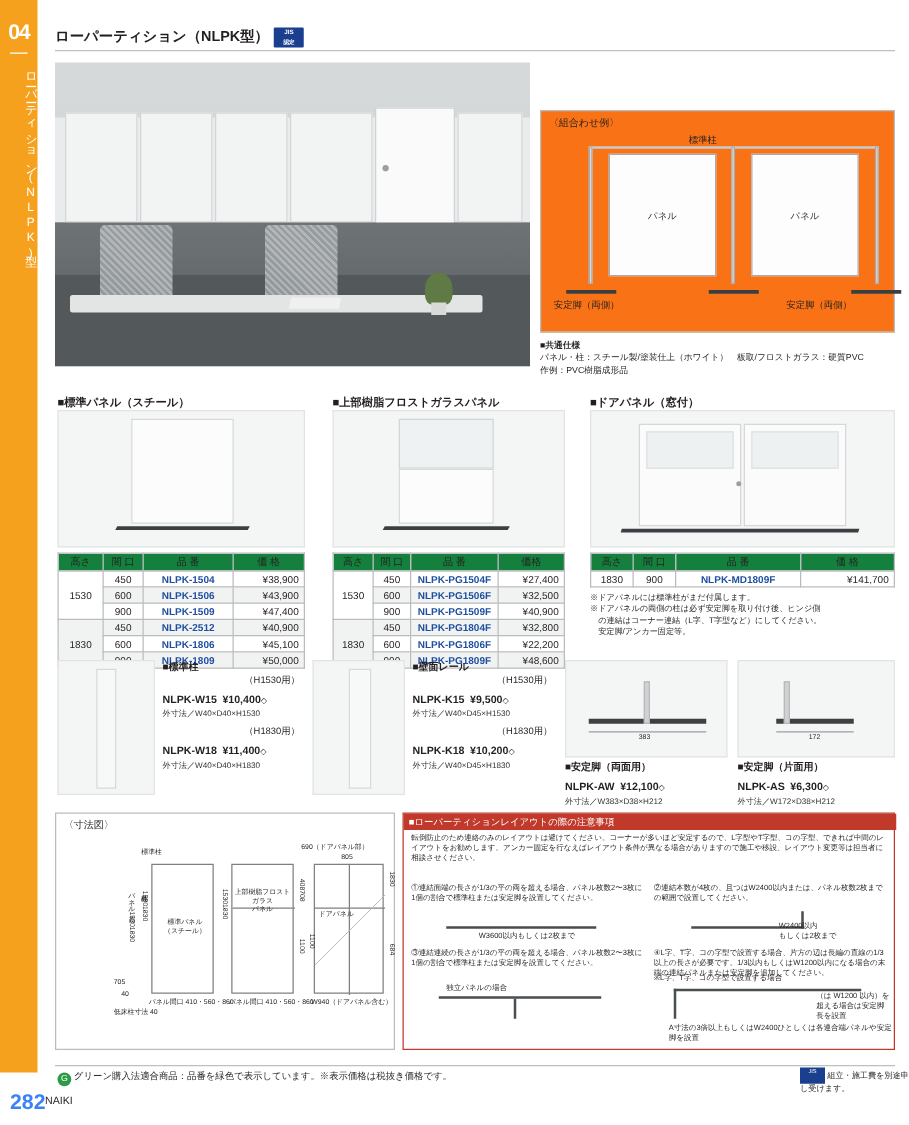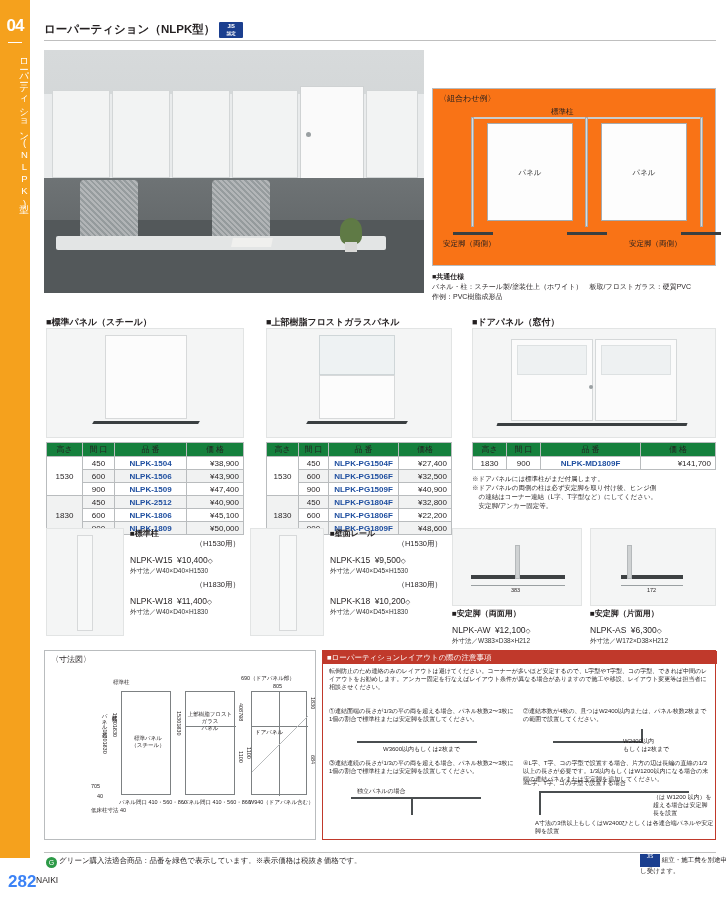--- a/index.html
+++ b/index.html
@@ -133,21 +133,21 @@
   table.spec th { background:#15803d; font-weight:normal; }
   table.spec td.code { color:#1f4fa0; font-weight:bold; }
   table.spec td.price { text-align:right; padding-right:4px; }
   table.spec tr.alt td { background:#f1f2f2; }
 
   .note { position:absolute; font-size:6.5px; line-height:9px; }
 
   
   .acc-title { font-size:8px; font-weight:bold; }
   .acc-sub { font-size:7.5px;text-align:right; }
-  .acc-code { font-size:8.5px; font-weight:normal; }
+  .acc-code { font-size:8.5px; font-weight:bold; }
   .acc-dim { font-size:6.5px; color:#333; }
 
   
   .dimbox {
     position:absolute; left:44px; top:650px; width:272px; height:190px;
     border:1px solid #b9bcbe;
   }
   .dimbox .cap { position:absolute; left:6px; top:3px; font-size:8px; }
 
   .warnbox {

